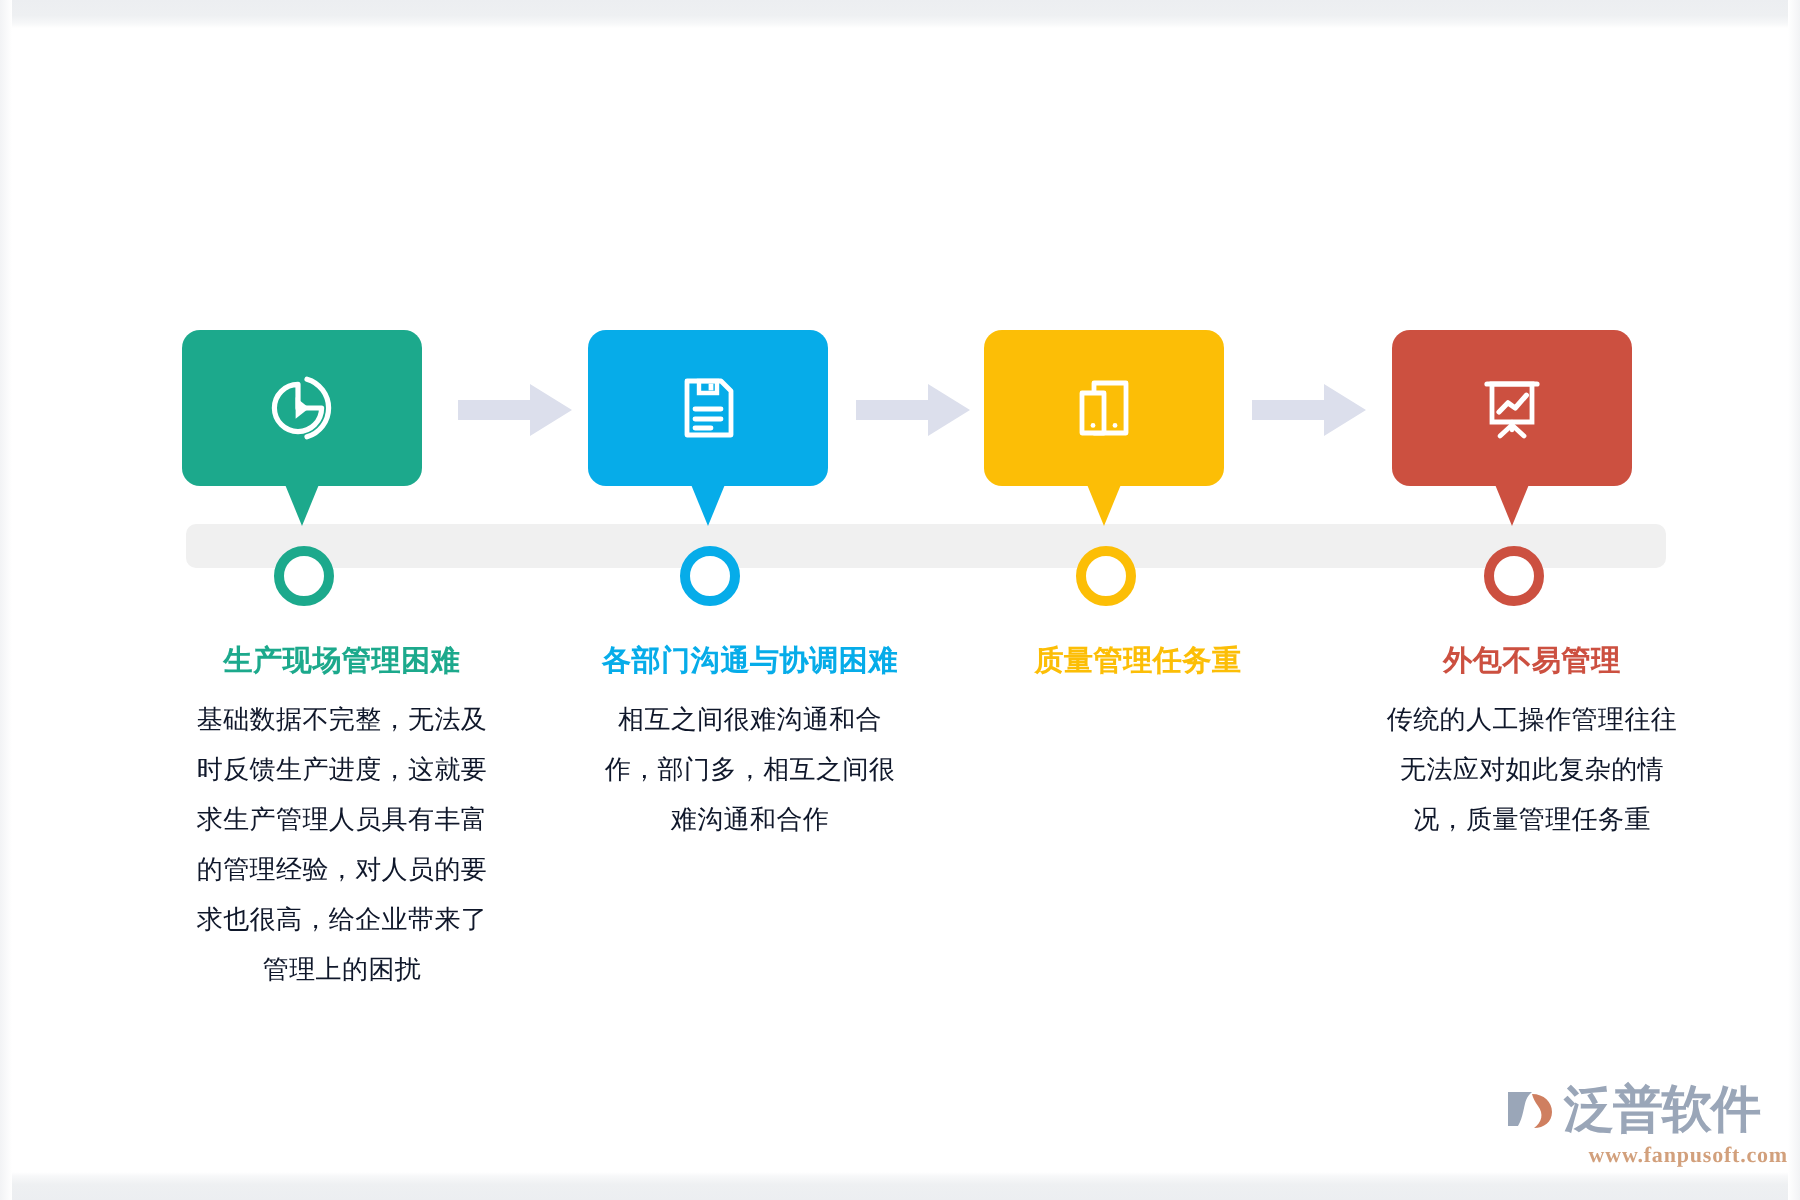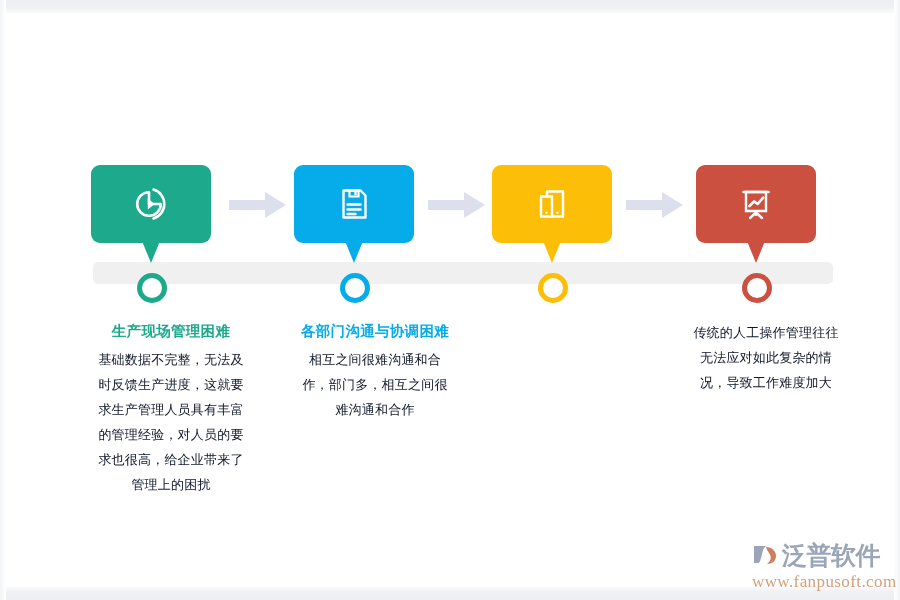--- a/index.html
+++ b/index.html
@@ -175,26 +175,27 @@
   .wm-text {
     font-size: 25px;
     color: #9aa6b8;
     font-weight: bold;
     line-height: 28px;
     letter-spacing: -0.5px;
     white-space: nowrap;
   }
   .wm-url {
     font-family: "Liberation Serif", "DejaVu Serif", serif;
-    font-size: 17px;
+    font-size: 11px;
     color: #d2a07c;
     letter-spacing: 0.4px;
     text-align: right;
     margin-top: -1px;
     white-space: nowrap;
+    font-weight: bold;
   }
 </style>
 </head>
 <body>
 
 <div class="page">
 
   <div class="edge-top"></div>
   <div class="edge-bottom"></div>
   <div class="edge-left"></div>
@@ -297,24 +298,26 @@
       <p class="col-title" style="color:#1ca98c;">生产现场管理困难</p>
       <p class="col-body">基础数据不完整，无法及时反馈生产进度，这就要求生产管理人员具有丰富的管理经验，对人员的要求也很高，给企业带来了管理上的困扰</p>
     </div>
 
     <div class="textcol t1">
       <p class="col-title" style="color:#06ace9;">各部门沟通与协调困难</p>
       <p class="col-body">相互之间很难沟通和合作，部门多，相互之间很难沟通和合作</p>
     </div>
 
     <div class="textcol t2">
+      <p class="col-title" style="color:#fcbe06;">质量管理任务重</p>
     </div>
 
     <div class="textcol t3">
-      <p class="col-body">传统的人工操作管理往往无法应对如此复杂的情况，导致工作难度加大</p>
+      <p class="col-title" style="color:#cc5040;">外包不易管理</p>
+      <p class="col-body">传统的人工操作管理往往无法应对如此复杂的情况，质量管理任务重</p>
     </div>
 
   </div>
 
   <div class="watermark">
     <div class="wm-row">
       <span class="wm-mark">
         <svg width="28" height="28" viewBox="0 0 28 28" aria-hidden="true">
           <path d="M2 5 L14 5 C9 9 11 15 7 22 L2 22 Z" fill="#9aa6b8"></path>
           <path d="M14 6 C20 6 24 10 24 15 C24 20 20 23 15 23 C19 20 20 16 17 12 C15.5 10 14.5 8 14 6 Z" fill="#cf7f60"></path>

